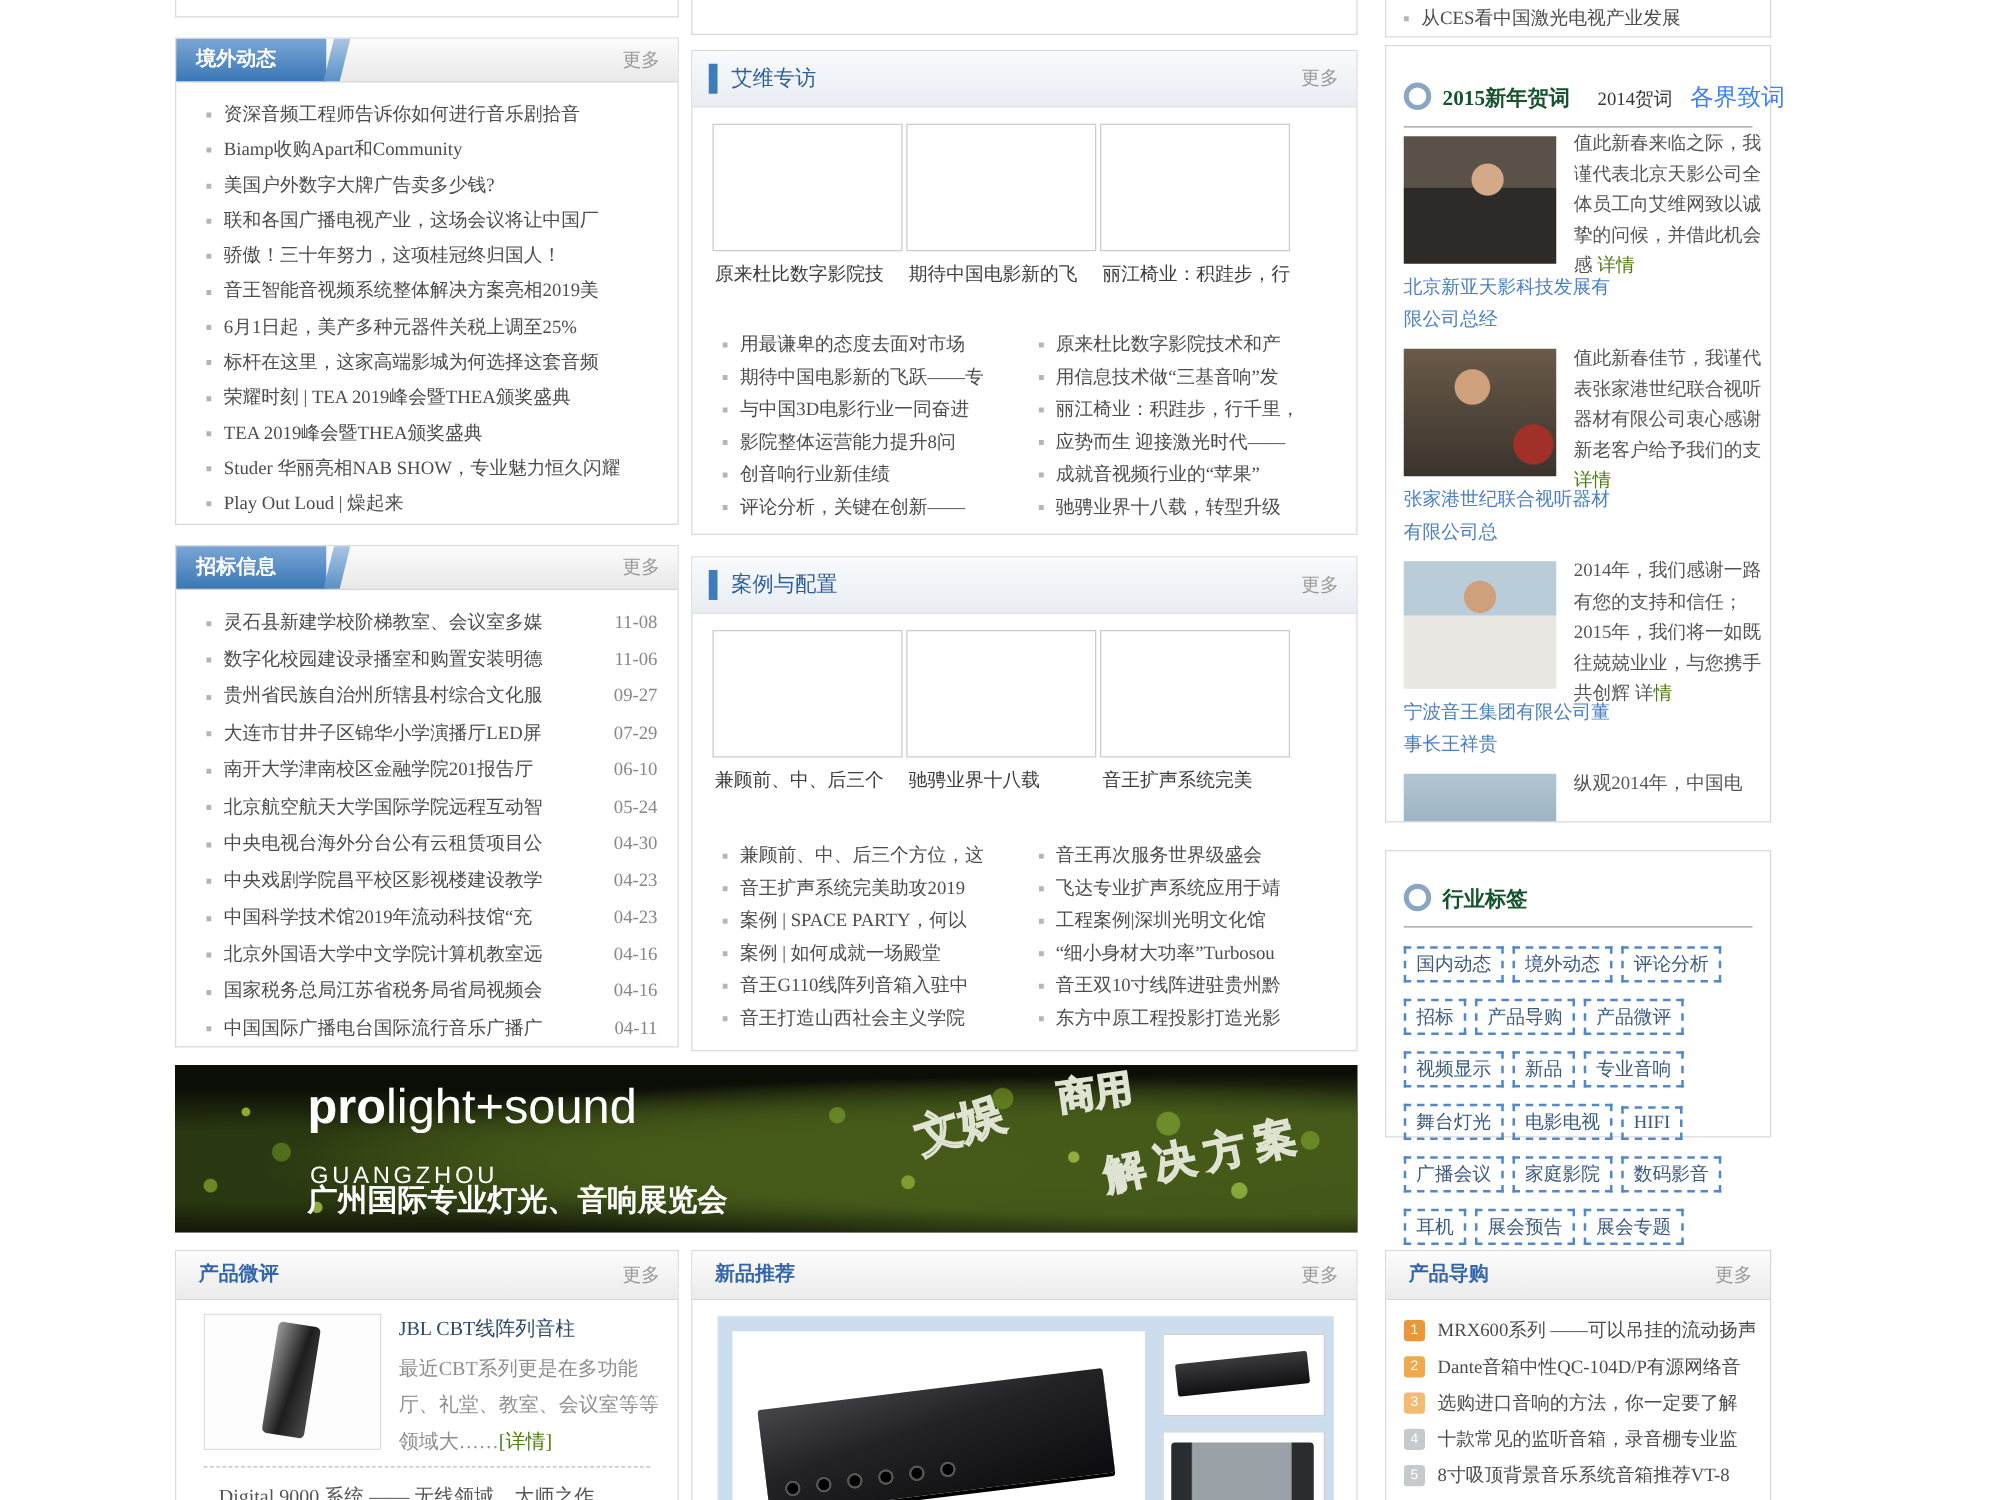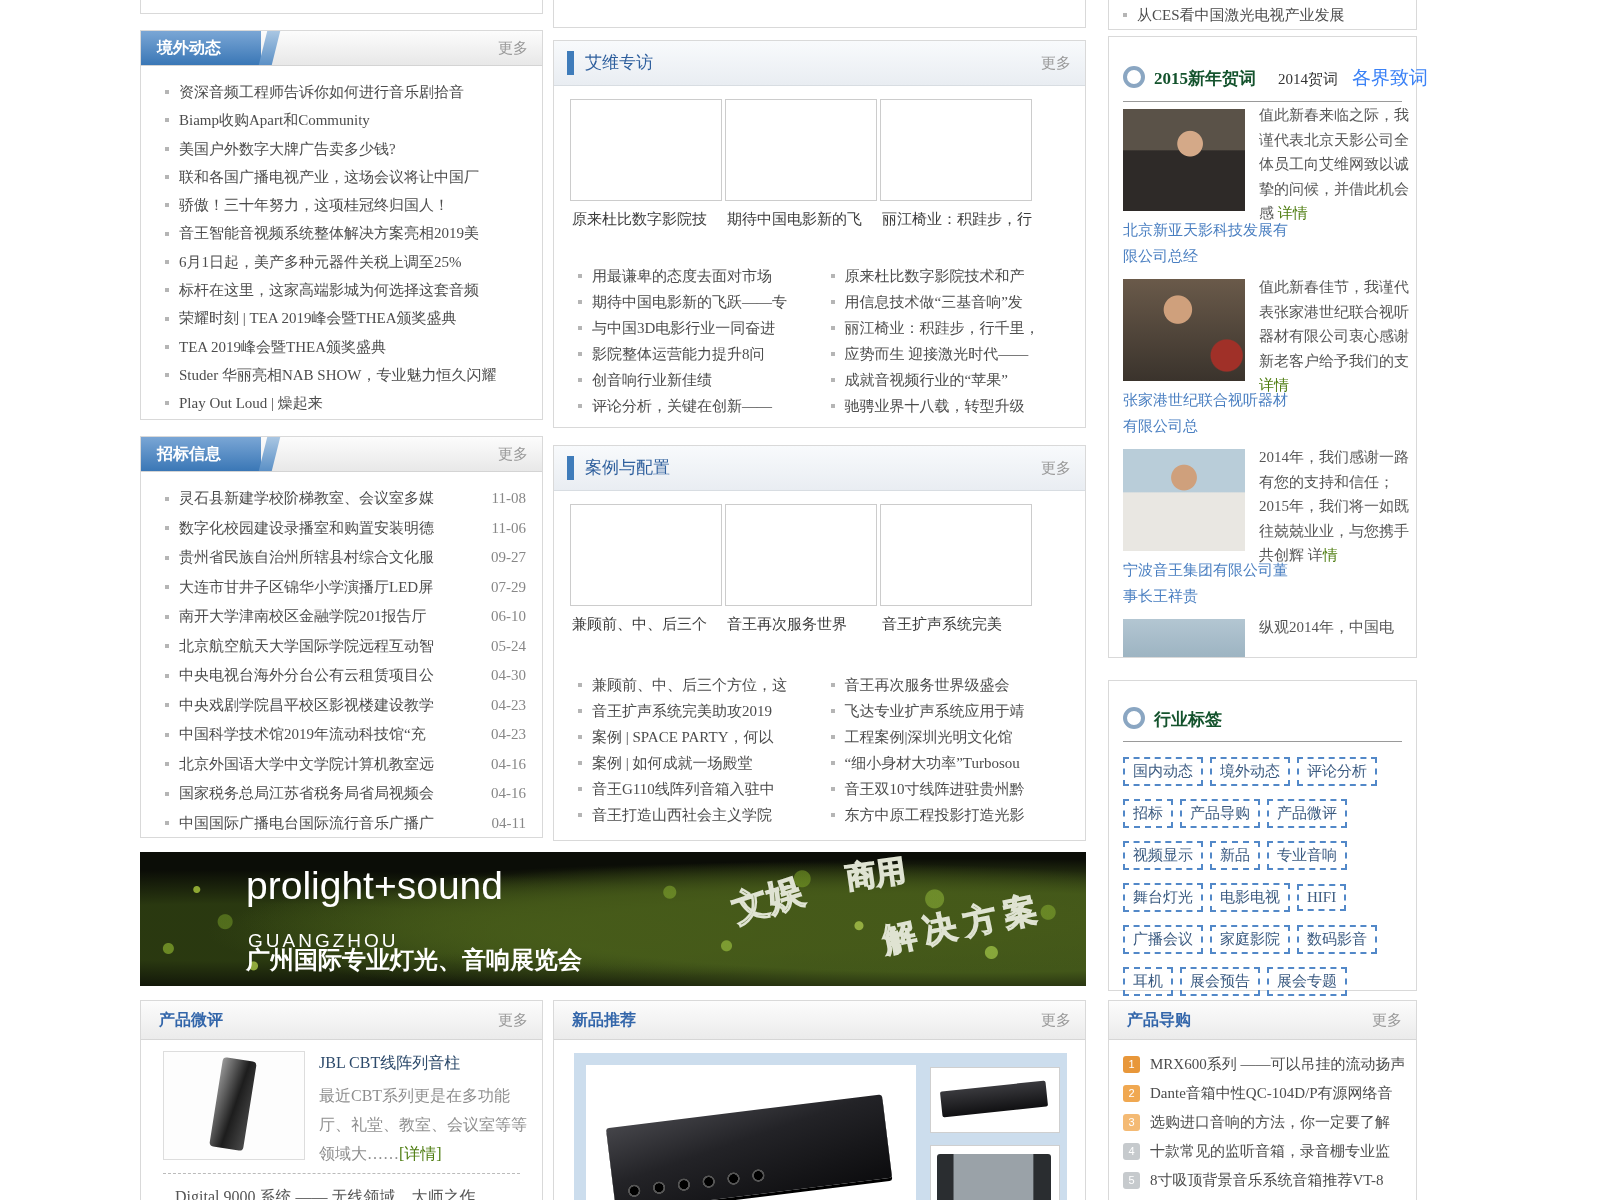--- a/index.html
+++ b/index.html
@@ -96,21 +96,21 @@
       radial-gradient(circle at 76% 55%,rgba(200,230,90,.6) 0 4px,transparent 5px),
       radial-gradient(circle at 84% 35%,rgba(150,190,60,.5) 0 9px,transparent 10px),
       radial-gradient(circle at 90% 75%,rgba(180,220,80,.6) 0 6px,transparent 7px),
       radial-gradient(circle at 96% 45%,rgba(140,180,50,.5) 0 7px,transparent 8px),
       radial-gradient(ellipse at 68% 50%,rgba(70,90,25,.8) 0 30%,transparent 60%),
       radial-gradient(ellipse at 88% 60%,rgba(80,105,30,.8) 0 35%,transparent 65%),
       radial-gradient(ellipse at 10% 60%,rgba(55,75,20,.7) 0 25%,transparent 55%),
       #0b0d07;}
   #banner .brand{position:absolute;left:106px;top:12px;color:#fff;font-size:39px;
       font-family:"Liberation Sans","DejaVu Sans",sans-serif;}
-  #banner .brand b{font-weight:normal;text-align:center;}
+  #banner .brand b{font-weight:bold;text-align:center;}
   #banner .city{position:absolute;left:108px;top:78px;color:#fff;font-size:19px;letter-spacing:3px;
       font-family:"Liberation Sans","DejaVu Sans",sans-serif;}
   #banner .sub{position:absolute;left:106px;top:92px;color:#fff;font-size:24px;font-weight:bold;
       font-family:"DejaVu Sans","Liberation Sans",sans-serif;}
   .outline-txt{position:absolute;color:rgba(255,255,255,.10);-webkit-text-stroke:1.3px #dfe3d2;
       font-weight:bold;font-family:"DejaVu Sans",sans-serif;}
   #ov1{left:592px;top:24px;font-size:36px;transform:rotate(-18deg);}
   #ov2{left:706px;top:2px;font-size:30px;transform:rotate(-8deg);}
   #ov3{left:742px;top:50px;font-size:33px;letter-spacing:8px;transform:rotate(-12deg);}
 
@@ -280,21 +280,21 @@
       <span class="h2t">案例与配置</span>
       <a class="more">更多</a>
     </div>
     <div class="thumbrow">
       <div class="thumb">
         <div class="img img-racks"></div>
         <div class="cap">兼顾前、中、后三个</div>
       </div>
       <div class="thumb">
         <div class="img img-expo"></div>
-        <div class="cap">音王再次服务世界</div>
+        <div class="cap">驰骋业界十八载</div>
       </div>
       <div class="thumb">
         <div class="img img-arena"></div>
         <div class="cap">音王扩声系统完美</div>
       </div>
     </div>
     <div class="twocol" style="top:226px;">
       <ul class="nlist">
         <li>兼顾前、中、后三个方位，这</li>
         <li>音王扩声系统完美助攻2019</li>
@@ -331,21 +331,21 @@
     <div class="gtext" style="top:238px;"><span>值此新春佳节，我谨代表张家港世纪联合视听器材有限公司衷心感谢新老客户给予我们的支</span> <a class="detail">详情</a></div>
 
     <div class="gphoto gp3" style="top:412px;"></div>
     <div class="gcap" style="top:520px;">宁波音王集团有限公司董事长王祥贵</div>
     <div class="gtext" style="top:408px;"><span>2014年，我们感谢一路有您的支持和信任；2015年，我们将一如既往兢兢业业，与您携手共创辉 详</span><a class="detail">情</a></div>
 
     <div class="gphoto gp4" style="top:582px;height:38px;"></div>
     <div class="gtext" style="top:578px;"><span>纵观2014年，中国电</span></div>
   </div>
 
-  <div class="box" style="left:1108px;top:680px;width:309px;height:311px;">
+  <div class="box" style="left:1108px;top:680px;width:309px;height:230px;">
     <div style="position:absolute;left:14px;top:26px;white-space:nowrap;">
       <span class="circle-ico"></span><span class="sec-title">行业标签</span>
     </div>
     <div class="sec-hr" style="top:60px;"></div>
     <div style="position:absolute;left:14px;top:76px;right:6px;">
       <span class="tag">国内动态</span><span class="tag">境外动态</span><span class="tag">评论分析</span><span class="tag">招标</span><span class="tag">产品导购</span><span class="tag">产品微评</span><span class="tag">视频显示</span><span class="tag">新品</span><span class="tag">专业音响</span><span class="tag">舞台灯光</span><span class="tag">电影电视</span><span class="tag">HIFI</span><span class="tag">广播会议</span><span class="tag">家庭影院</span><span class="tag">数码影音</span><span class="tag">耳机</span><span class="tag">展会预告</span><span class="tag">展会专题</span><span class="tag">汽车音响</span><span class="tag">品牌</span><span class="tag">多媒体音响</span>
     </div>
   </div>
 
   <div id="banner">

